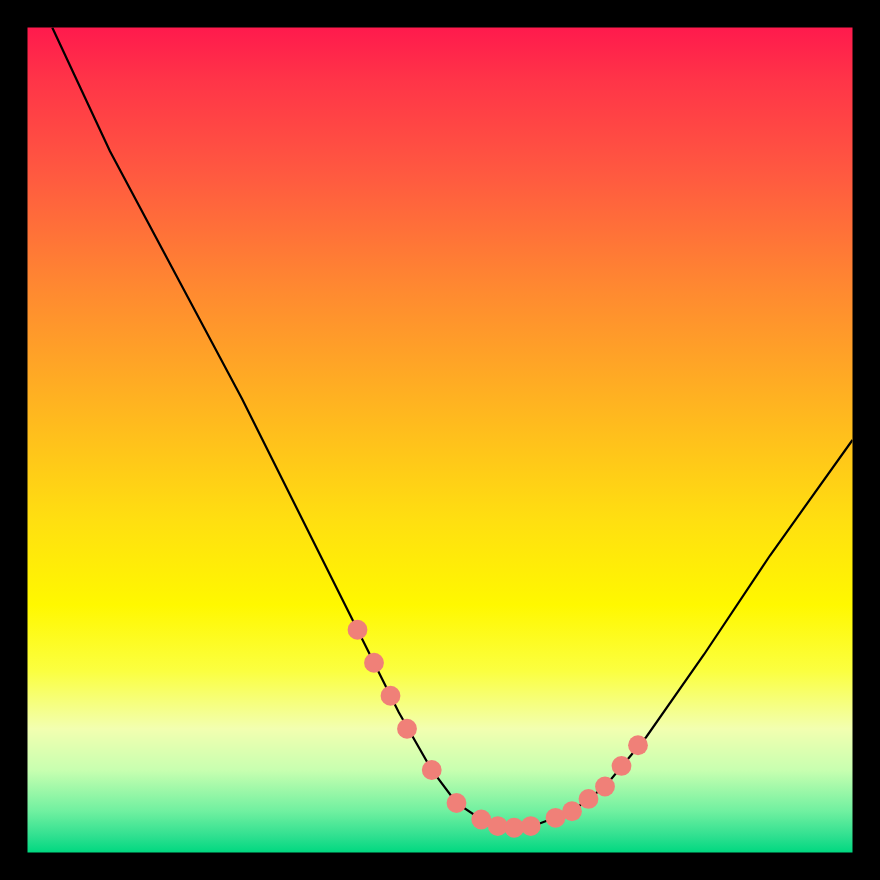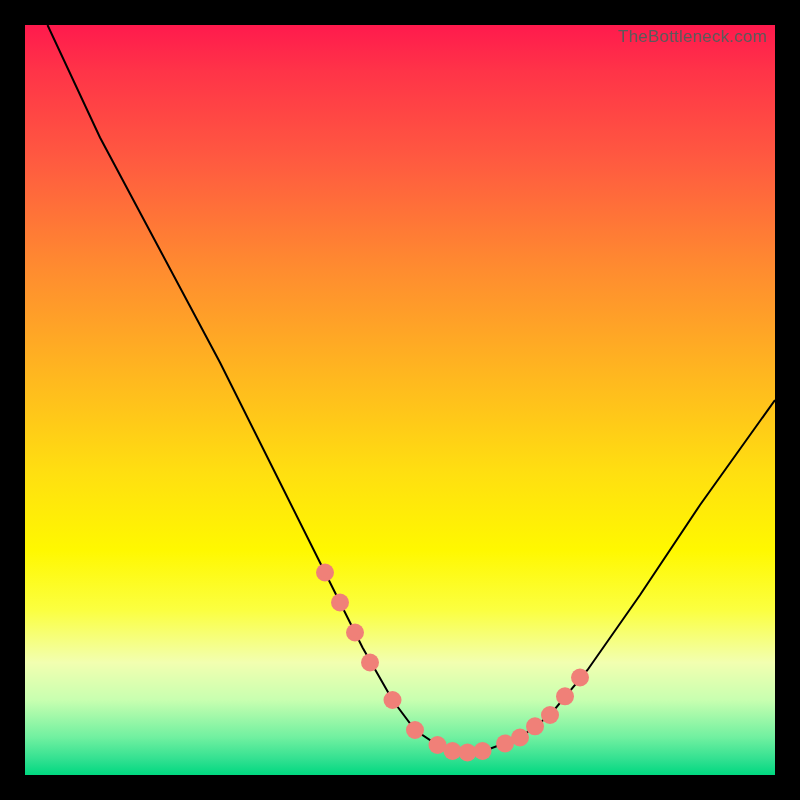--- a/index.html
+++ b/index.html
@@ -23,21 +23,20 @@
 .attrib{position:absolute;right:8px;top:2px;font:17px Arial,Helvetica,sans-serif;color:#5a5a5a;letter-spacing:.2px}
 svg{position:absolute;left:0;top:0}
 .curve{fill:none;stroke:#000;stroke-width:2}
 .dot{fill:#f08078}
 </style>
 </head>
 <body>
 
 <div class="frame">
   <div class="plot-area">
-    <span class="attrib">TheBottleneck.com</span>
     <svg id="chart-svg" width="750" height="750">
         <path d="M22.5 0.0 L75.0 112.5 L135.0 225.0 L195.0 337.5 L255.0 457.5 L300.0 547.5 L337.5 622.5 L367.5 675.0 L390.0 705.0 L412.5 720.0 L435.0 727.5 L465.0 723.8 L495.0 712.5 L525.0 690.0 L562.5 645.0 L615.0 570.0 L675.0 480.0 L750.0 375.0 " class="curve"></path>
         <circle cx="300.0" cy="547.5" r="9" class="dot"></circle>
         <circle cx="315.0" cy="577.5" r="9" class="dot"></circle>
         <circle cx="330.0" cy="607.5" r="9" class="dot"></circle>
         <circle cx="345.0" cy="637.5" r="9" class="dot"></circle>
         <circle cx="367.5" cy="675.0" r="9" class="dot"></circle>
         <circle cx="390.0" cy="705.0" r="9" class="dot"></circle>
         <circle cx="412.5" cy="720.0" r="9" class="dot"></circle>
         <circle cx="427.5" cy="726.0" r="9" class="dot"></circle>

